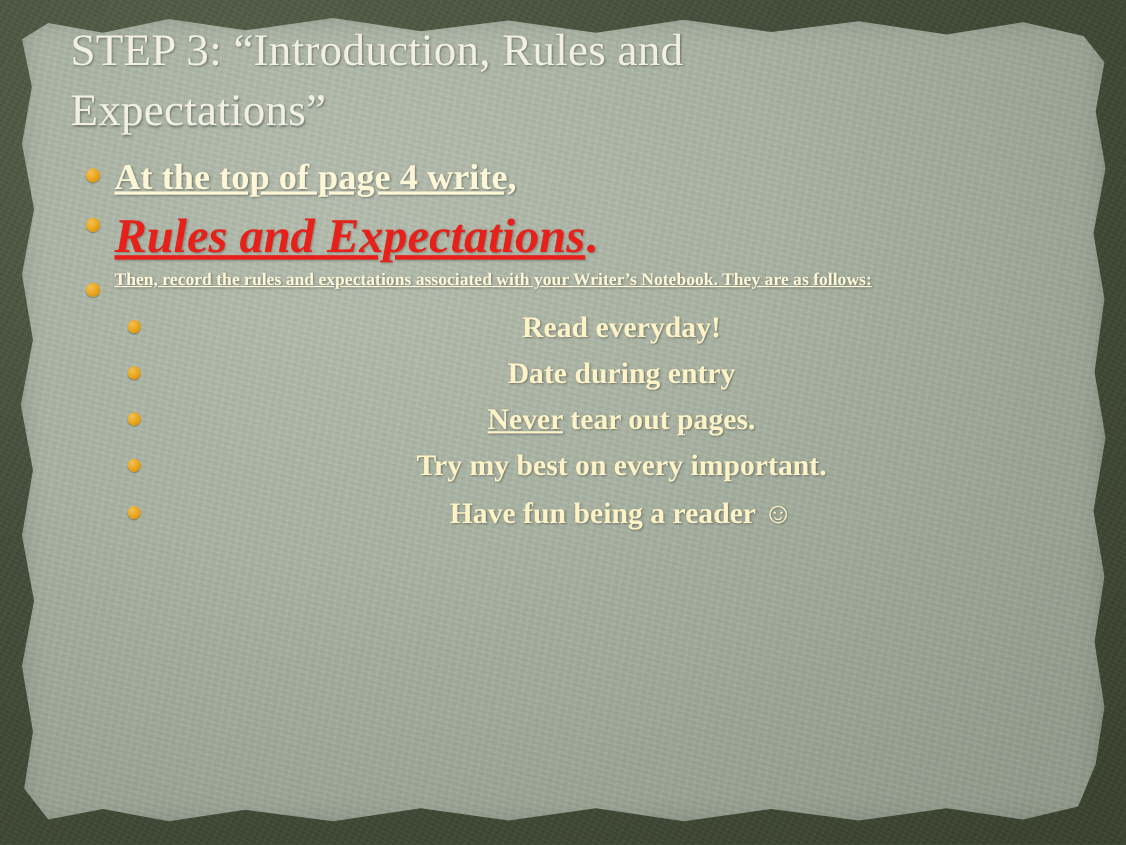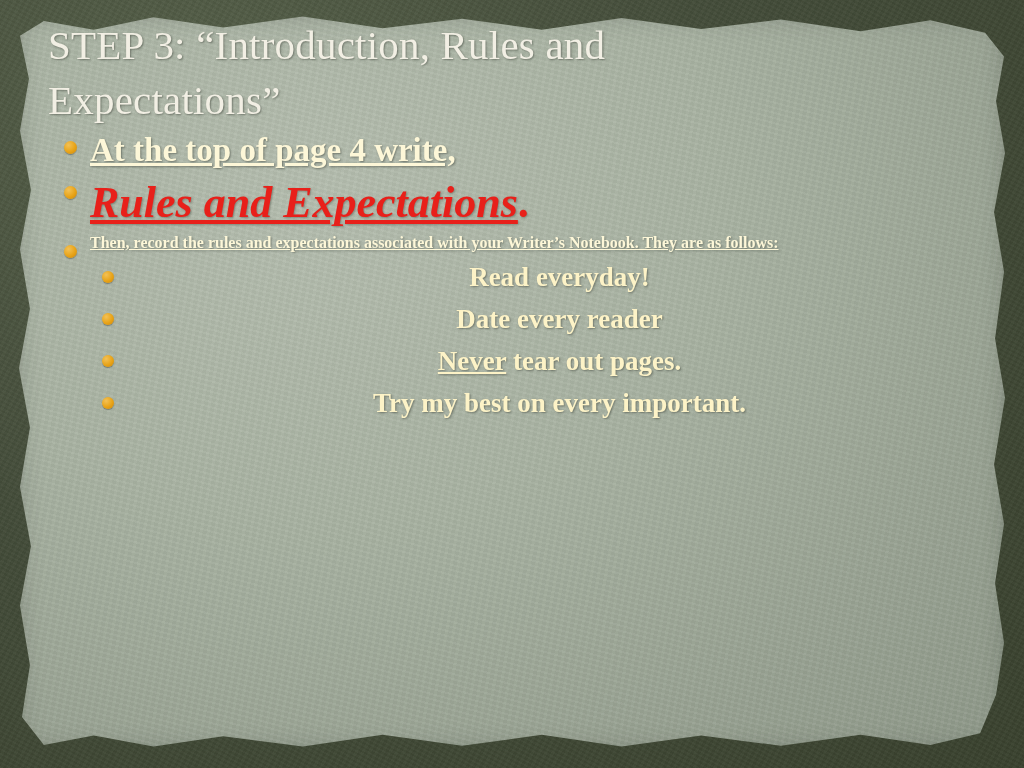--- a/index.html
+++ b/index.html
@@ -76,28 +76,28 @@
   }
 
   
   .title {
     color: #f2efe4;
     font-size: 41px;
     line-height: 1.33;
     font-weight: normal;
     letter-spacing: 0.2px;
     text-shadow: 1px 1px 2px rgba(40,45,35,0.45);
-    margin: 0 0 2px 0;
+    margin: 0 0 2px 16px;
     max-width: 760px;
   }
 
   
   ul {
     list-style: none;
-    margin: 0;
+    margin: 14px;
     padding: 0;
   }
   .lvl1 > li {
     position: relative;
     padding-left: 42px;
     margin-bottom: 2px;
   }
   .lvl1 > li > .dot {
     position: absolute;
     left: 16px;
@@ -202,33 +202,37 @@
 
     <ul class="lvl2">
 
       <li>
         <span class="dot2"></span>
         <span class="t-sub">Read everyday!</span>
       </li>
 
       <li>
         <span class="dot2"></span>
-        <span class="t-sub">Date every reader</span>
+        <span class="t-sub">Date during entry</span>
       </li>
 
       <li>
         <span class="dot2"></span>
         <span class="t-sub"><span class="u">Never</span><span> tear out pages.</span></span>
       </li>
 
       <li>
         <span class="dot2"></span>
         <span class="t-sub">Try my best on every important.</span>
       </li>
 
 
 
 
+      <li>
+        <span class="dot2"></span>
+        <span class="t-sub"><span>Have fun being a reader </span><span class="smiley">☺</span></span>
+      </li>
 
     </ul>
 
   </div>
 </div>
 
 </body></html>

